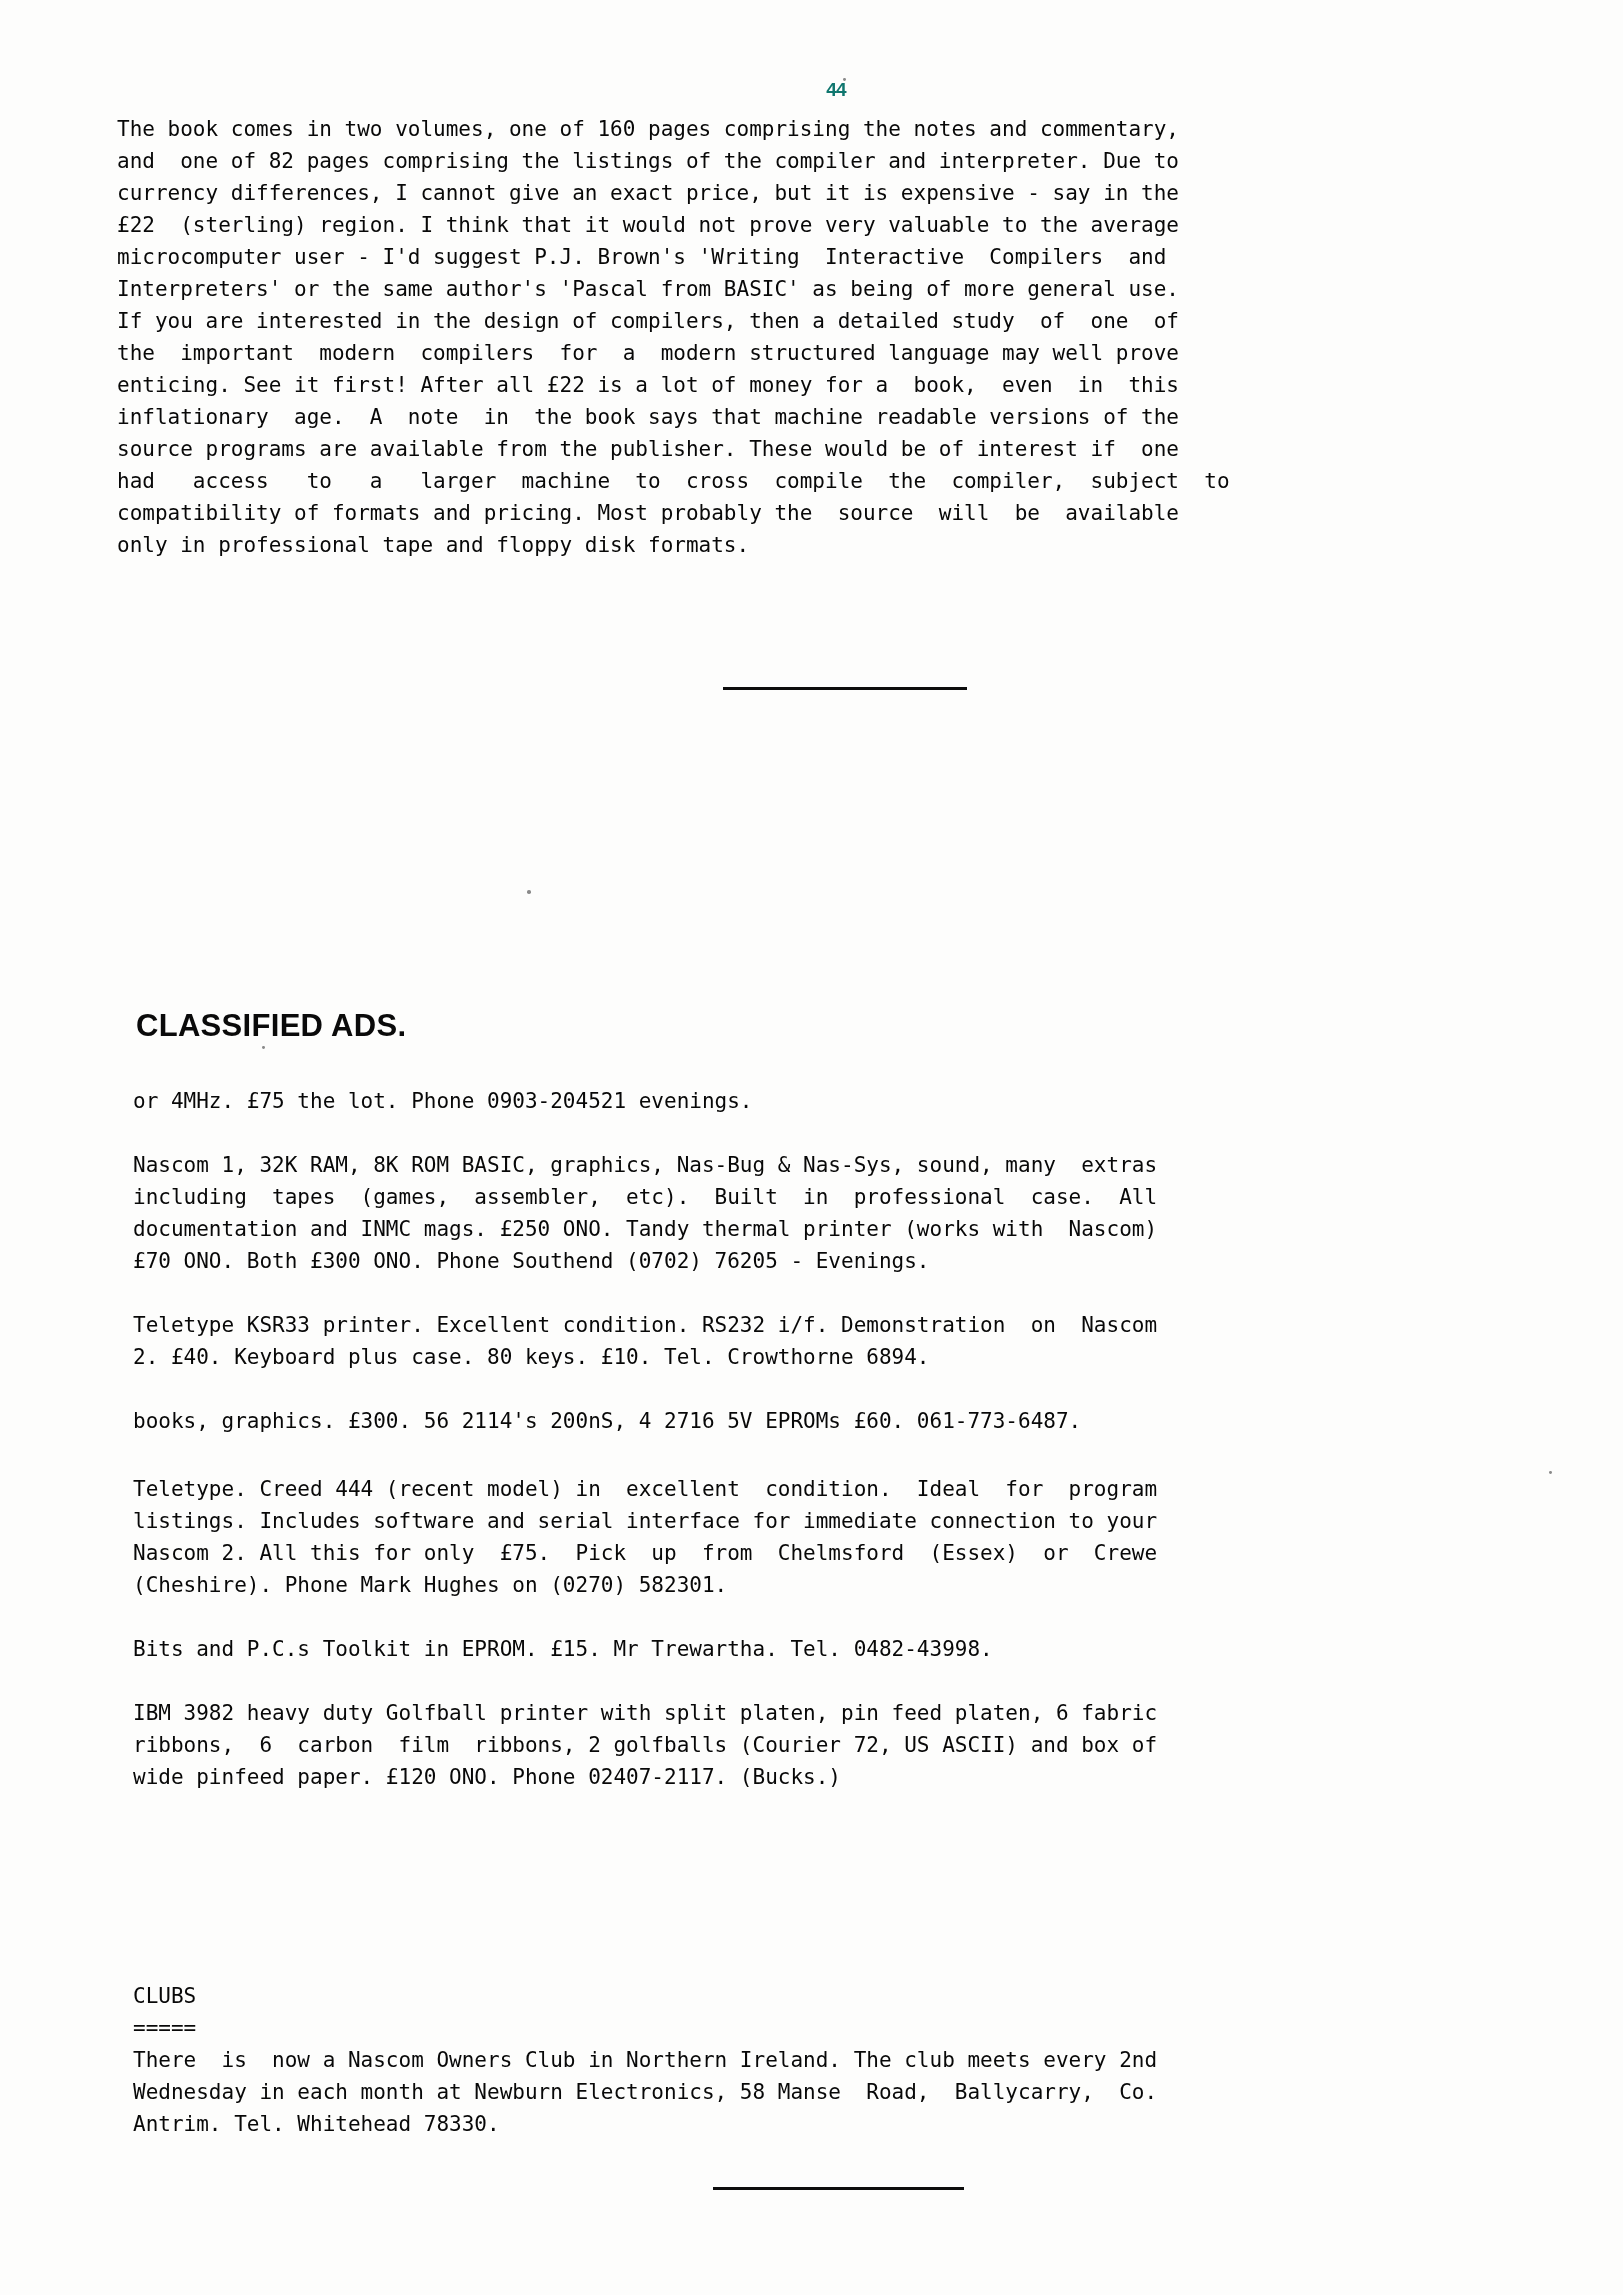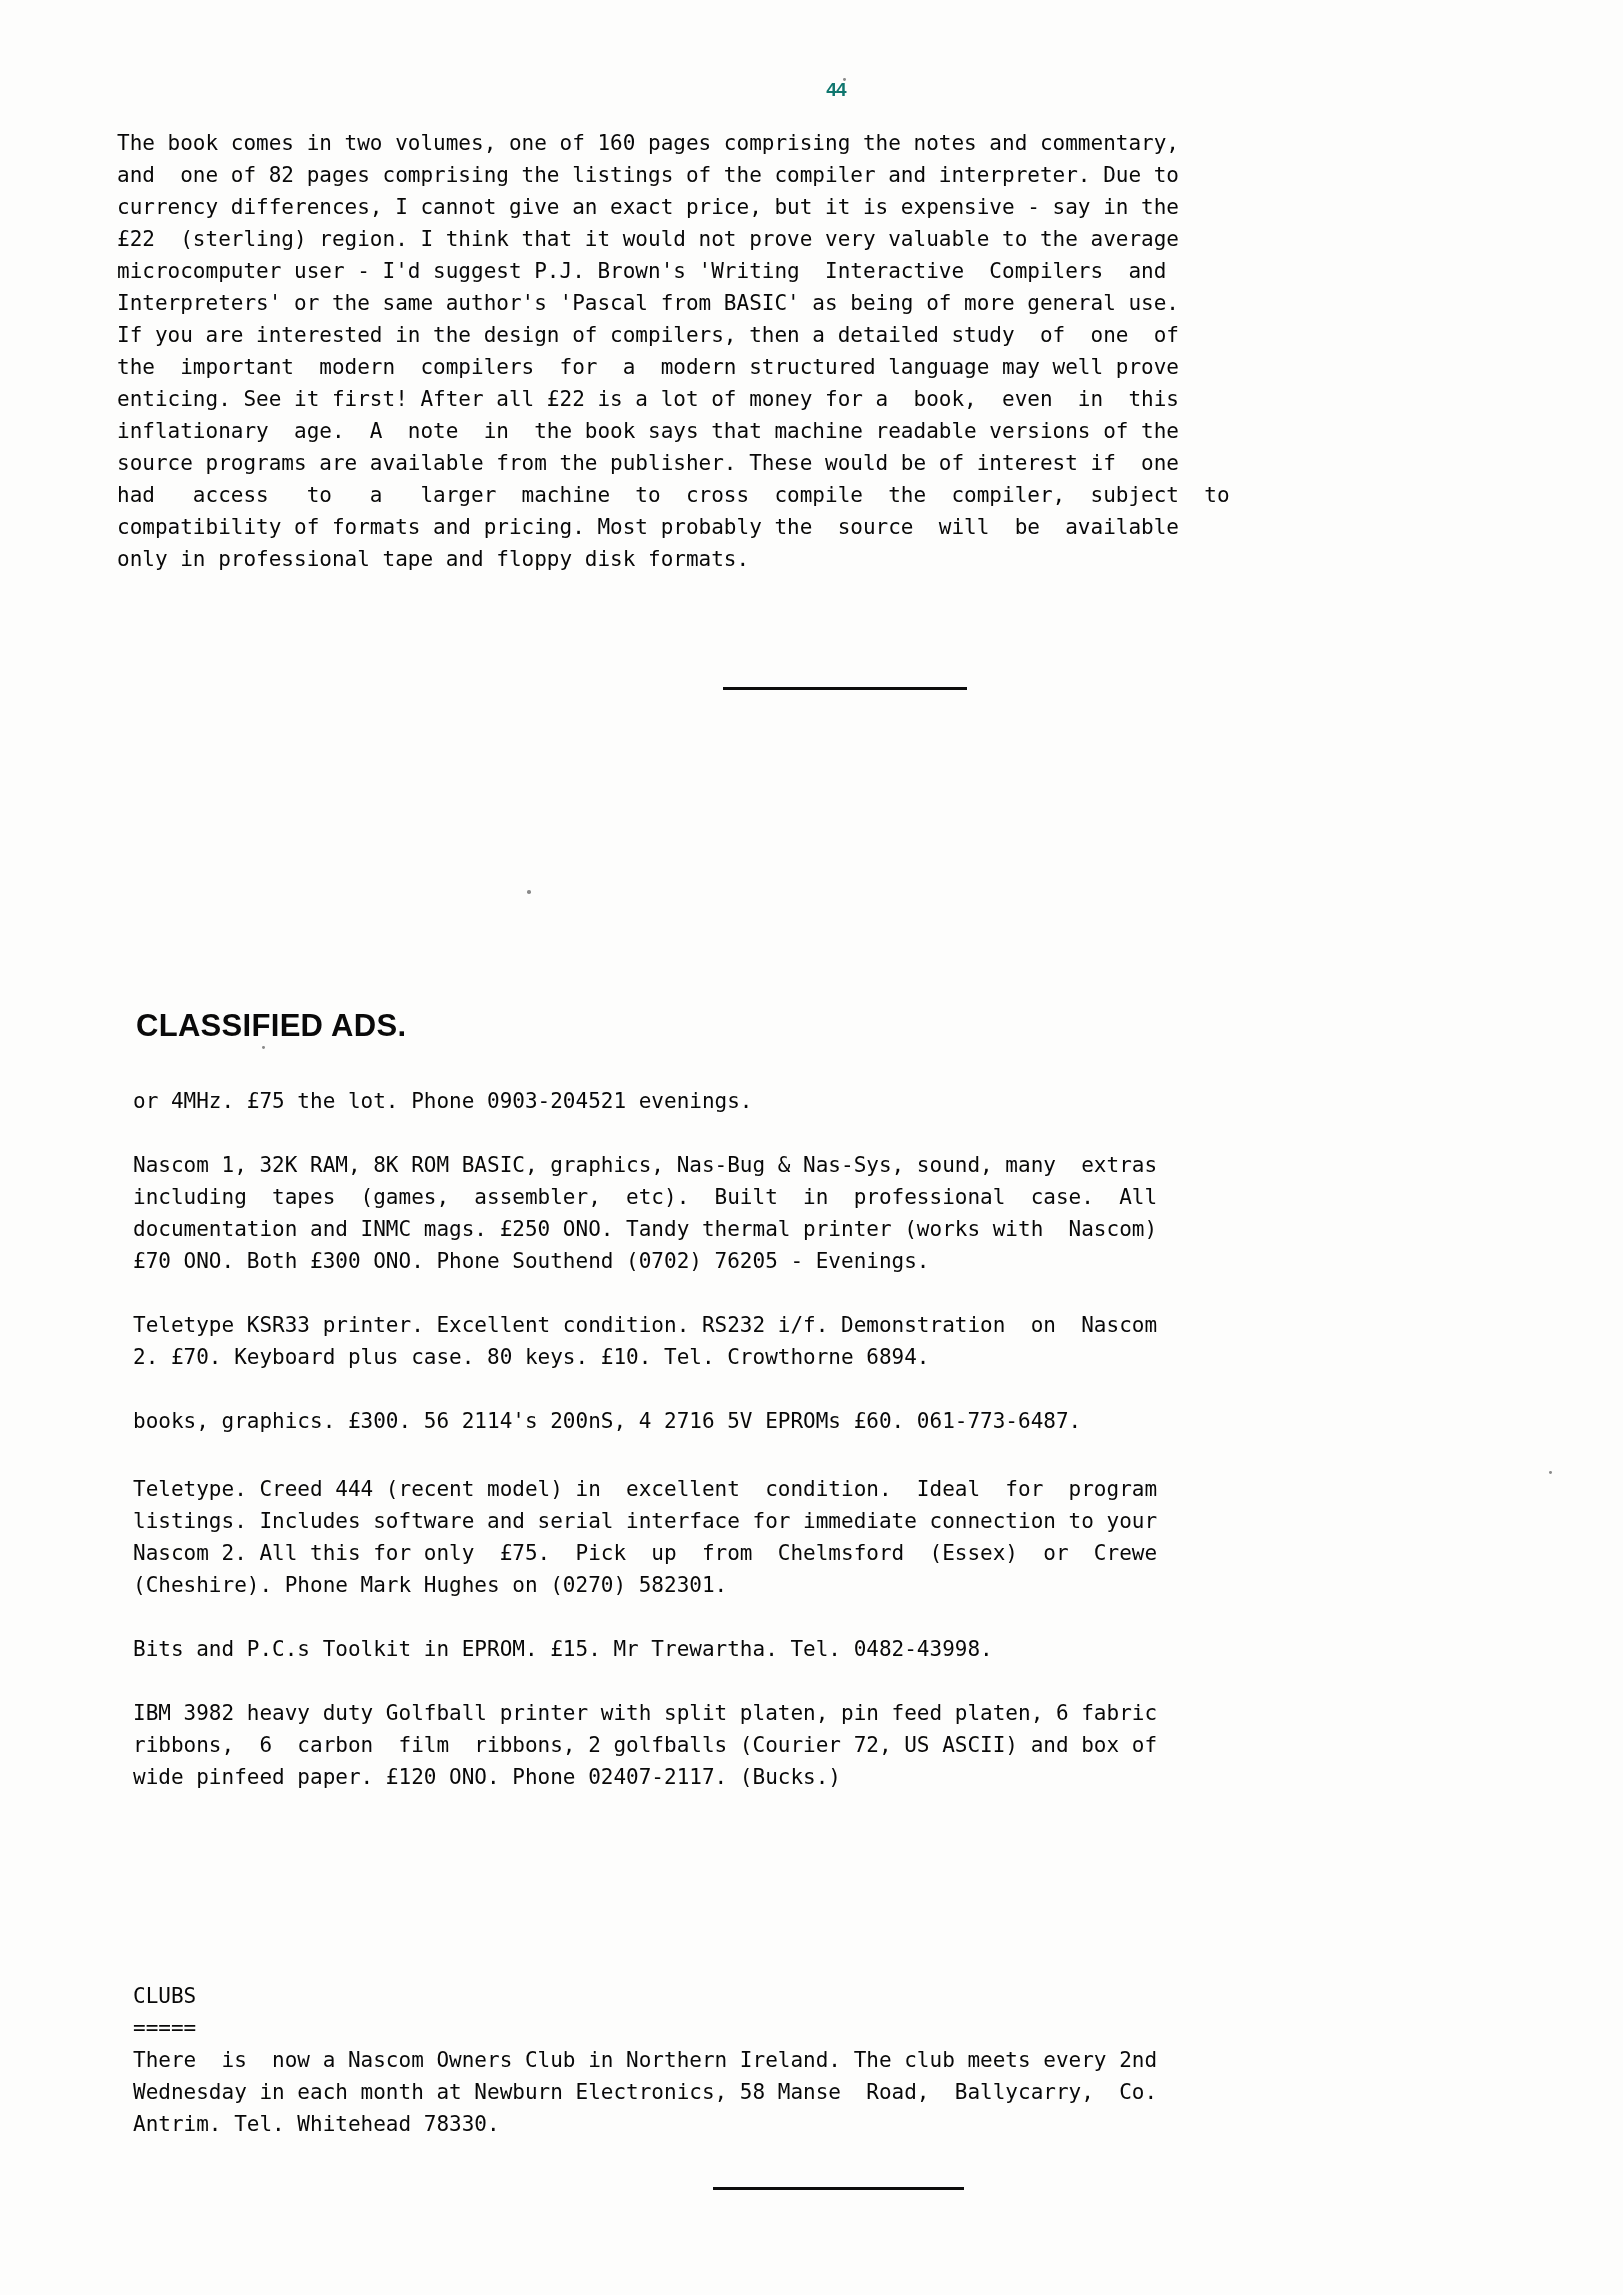--- a/index.html
+++ b/index.html
@@ -90,41 +90,41 @@
     border-radius: 50%;
   }
 </style>
 </head>
 <body>
 
 <div id="page">
 
   <div class="page-number">44</div>
 
-  <div class="col" style="top: 127px;">
+  <div class="col" style="top: 113px;">
     <div class="tw" id="review-para"><div class="tw-line" style="white-space: pre;">The book comes in two volumes, one of 160 pages comprising the notes and commentary,</div><div class="tw-line" style="white-space: pre;">and  one of 82 pages comprising the listings of the compiler and interpreter. Due to</div><div class="tw-line" style="white-space: pre;">currency differences, I cannot give an exact price, but it is expensive - say in the</div><div class="tw-line" style="white-space: pre;">£22  (sterling) region. I think that it would not prove very valuable to the average</div><div class="tw-line" style="white-space: pre;">microcomputer user - I'd suggest P.J. Brown's 'Writing  Interactive  Compilers  and</div><div class="tw-line" style="white-space: pre;">Interpreters' or the same author's 'Pascal from BASIC' as being of more general use.</div><div class="tw-line" style="white-space: pre;">If you are interested in the design of compilers, then a detailed study  of  one  of</div><div class="tw-line" style="white-space: pre;">the  important  modern  compilers  for  a  modern structured language may well prove</div><div class="tw-line" style="white-space: pre;">enticing. See it first! After all £22 is a lot of money for a  book,  even  in  this</div><div class="tw-line" style="white-space: pre;">inflationary  age.  A  note  in  the book says that machine readable versions of the</div><div class="tw-line" style="white-space: pre;">source programs are available from the publisher. These would be of interest if  one</div><div class="tw-line" style="white-space: pre;">had   access   to   a   larger  machine  to  cross  compile  the  compiler,  subject  to</div><div class="tw-line" style="white-space: pre;">compatibility of formats and pricing. Most probably the  source  will  be  available</div><div class="tw-line" style="white-space: pre;">only in professional tape and floppy disk formats.</div></div>
   </div>
 
   <div class="divider" style="left:723px; top:687px; width:244px;"></div>
 
   <div class="heading" style="top: 1008px;">CLASSIFIED ADS.</div>
 
   <div class="ads-col" style="top: 1085px;" id="ads-body">
       <div style="margin-bottom: 32px;">
         <div class="tw-line" style="white-space: pre;">or 4MHz. £75 the lot. Phone 0903-204521 evenings.</div>
       </div>
       <div style="margin-bottom: 32px;">
         <div class="tw-line" style="white-space: pre;">Nascom 1, 32K RAM, 8K ROM BASIC, graphics, Nas-Bug &amp; Nas-Sys, sound, many  extras</div>
         <div class="tw-line" style="white-space: pre;">including  tapes  (games,  assembler,  etc).  Built  in  professional  case.  All</div>
         <div class="tw-line" style="white-space: pre;">documentation and INMC mags. £250 ONO. Tandy thermal printer (works with  Nascom)</div>
         <div class="tw-line" style="white-space: pre;">£70 ONO. Both £300 ONO. Phone Southend (0702) 76205 - Evenings.</div>
       </div>
       <div style="margin-bottom: 32px;">
         <div class="tw-line" style="white-space: pre;">Teletype KSR33 printer. Excellent condition. RS232 i/f. Demonstration  on  Nascom</div>
-        <div class="tw-line" style="white-space: pre;">2. £70. Keyboard plus case. 80 keys. £10. Tel. Crowthorne 6894.</div>
+        <div class="tw-line" style="white-space: pre;">2. £40. Keyboard plus case. 80 keys. £10. Tel. Crowthorne 6894.</div>
       </div>
       <div style="margin-bottom: 32px;">
         <div class="tw-line" style="white-space: pre;">books, graphics. £300. 56 2114's 200nS, 4 2716 5V EPROMs £60. 061-773-6487.</div>
       </div>
       <div style="margin-bottom: 32px;">
         <div class="tw-line" style="white-space: pre; margin-top: 36px;">Teletype. Creed 444 (recent model) in  excellent  condition.  Ideal  for  program</div>
         <div class="tw-line" style="white-space: pre;">listings. Includes software and serial interface for immediate connection to your</div>
         <div class="tw-line" style="white-space: pre;">Nascom 2. All this for only  £75.  Pick  up  from  Chelmsford  (Essex)  or  Crewe</div>
         <div class="tw-line" style="white-space: pre;">(Cheshire). Phone Mark Hughes on (0270) 582301.</div>
       </div>

